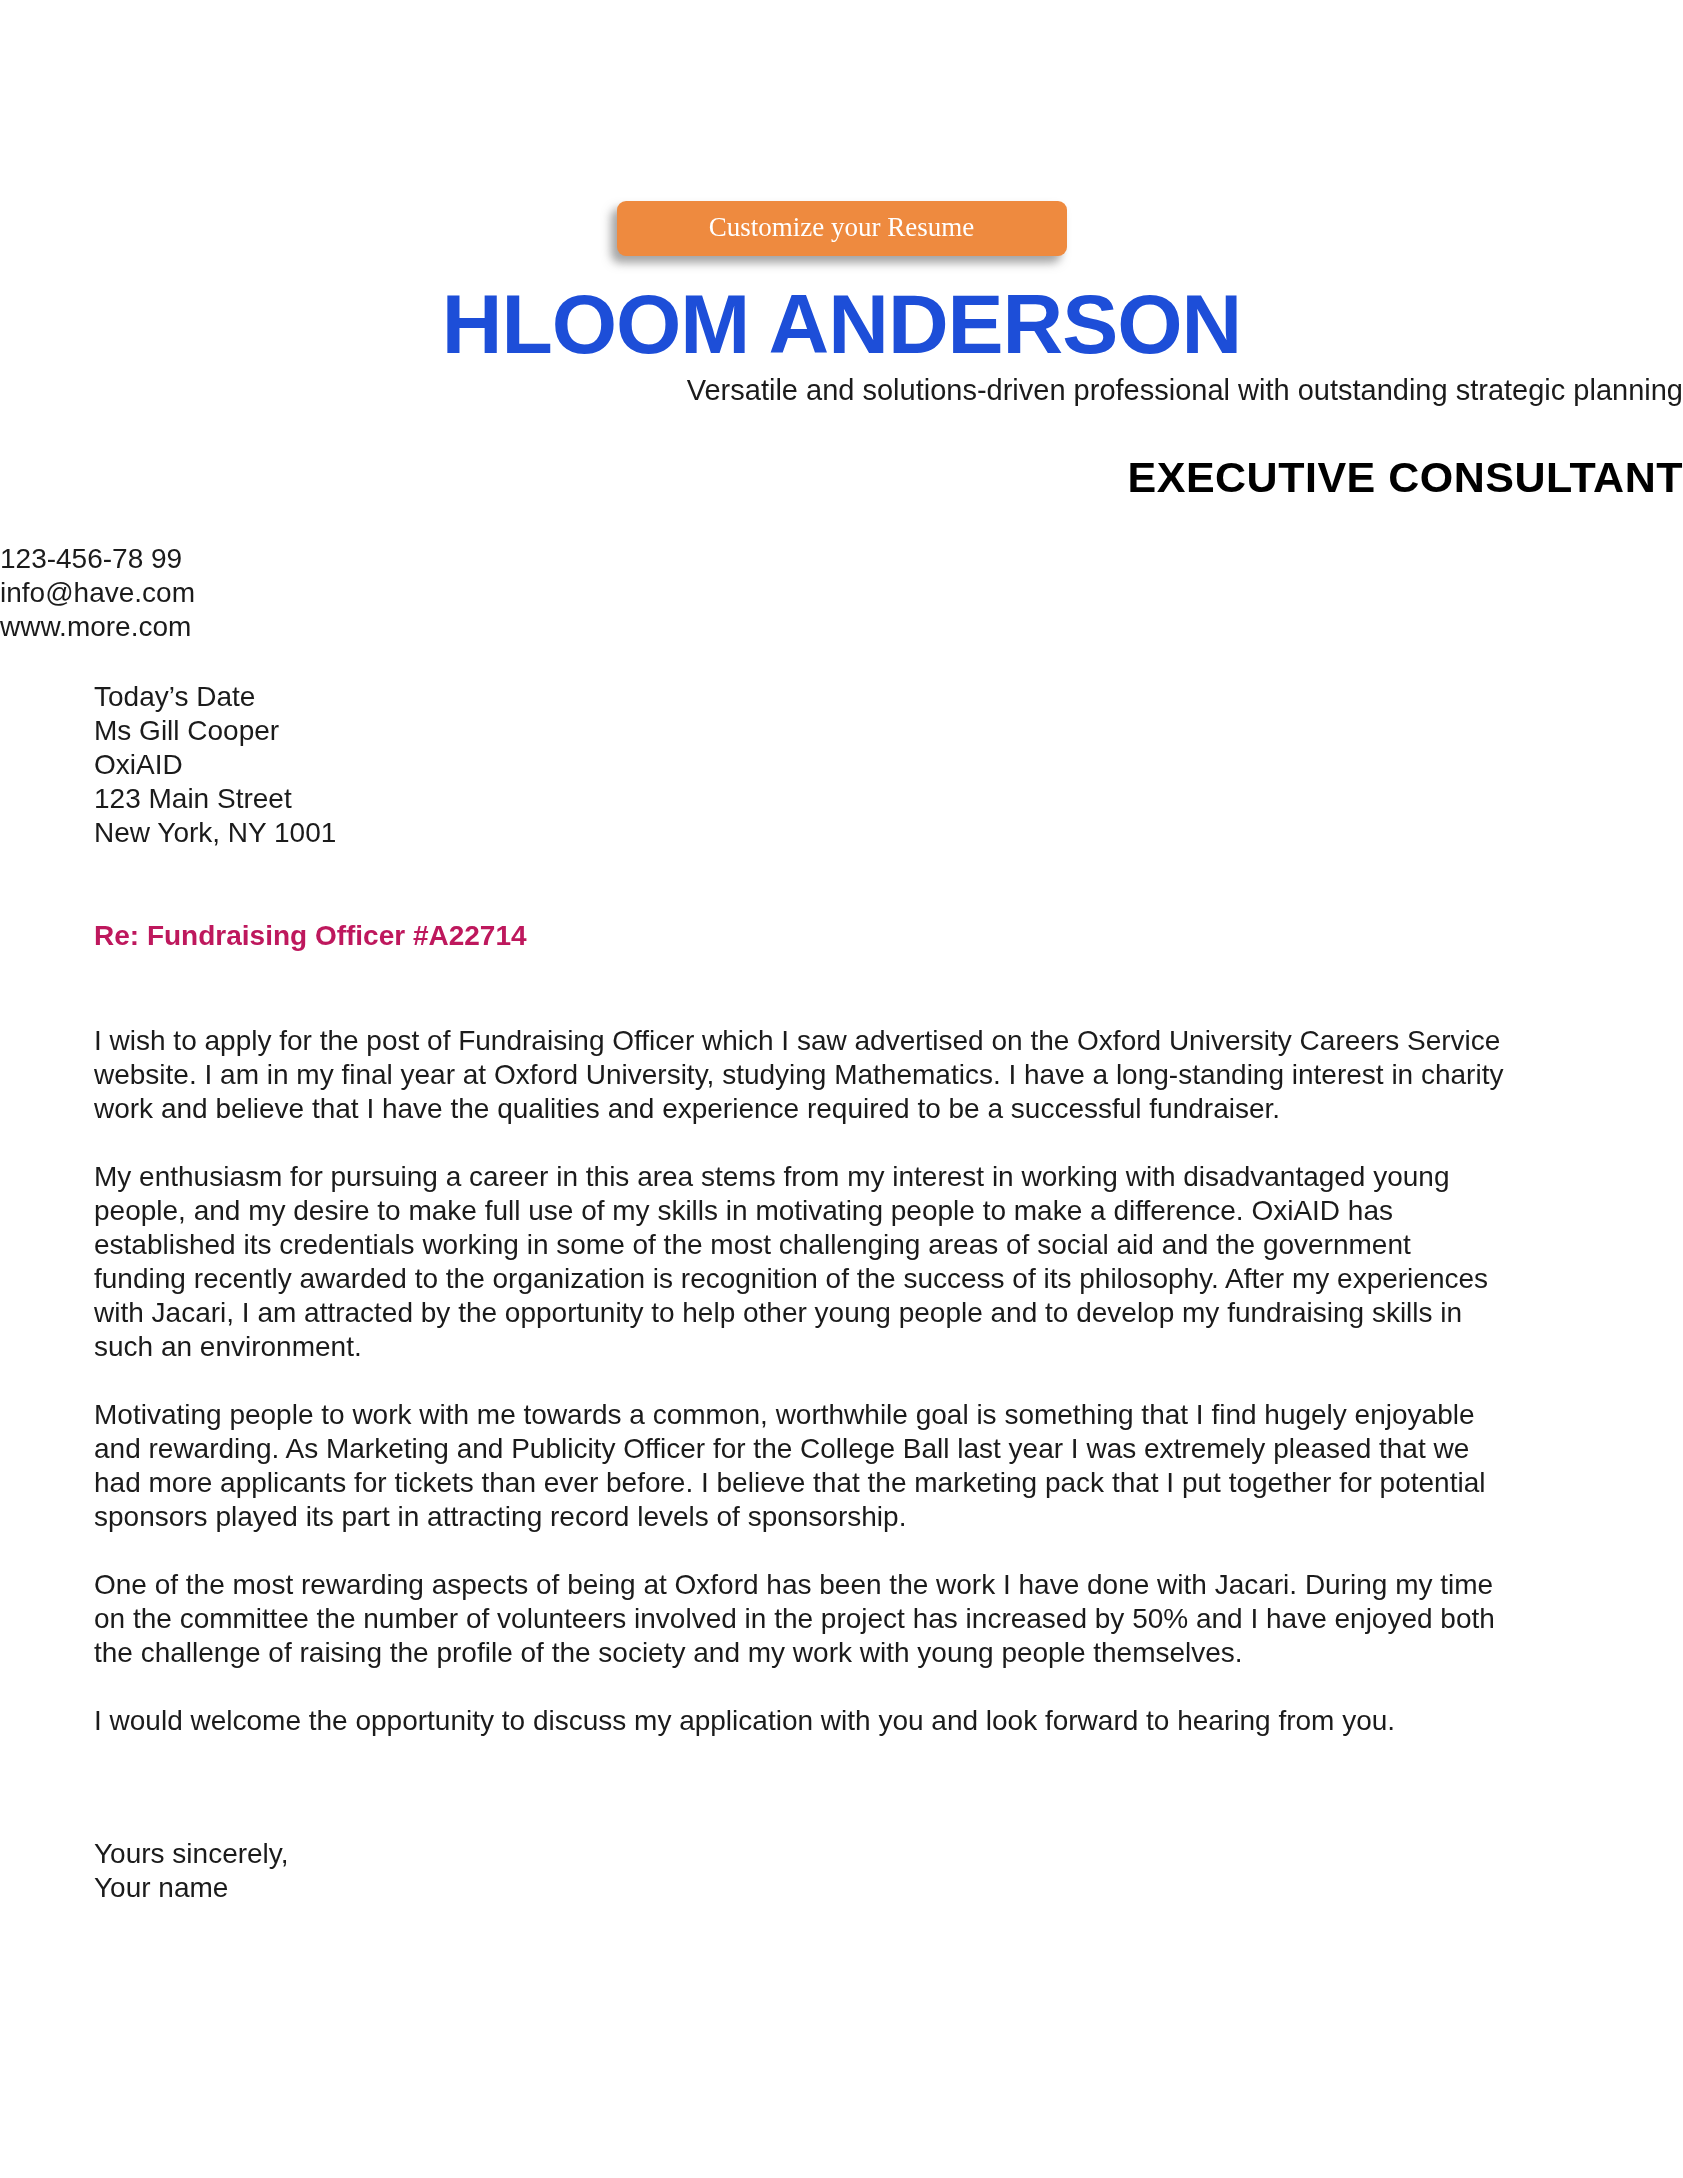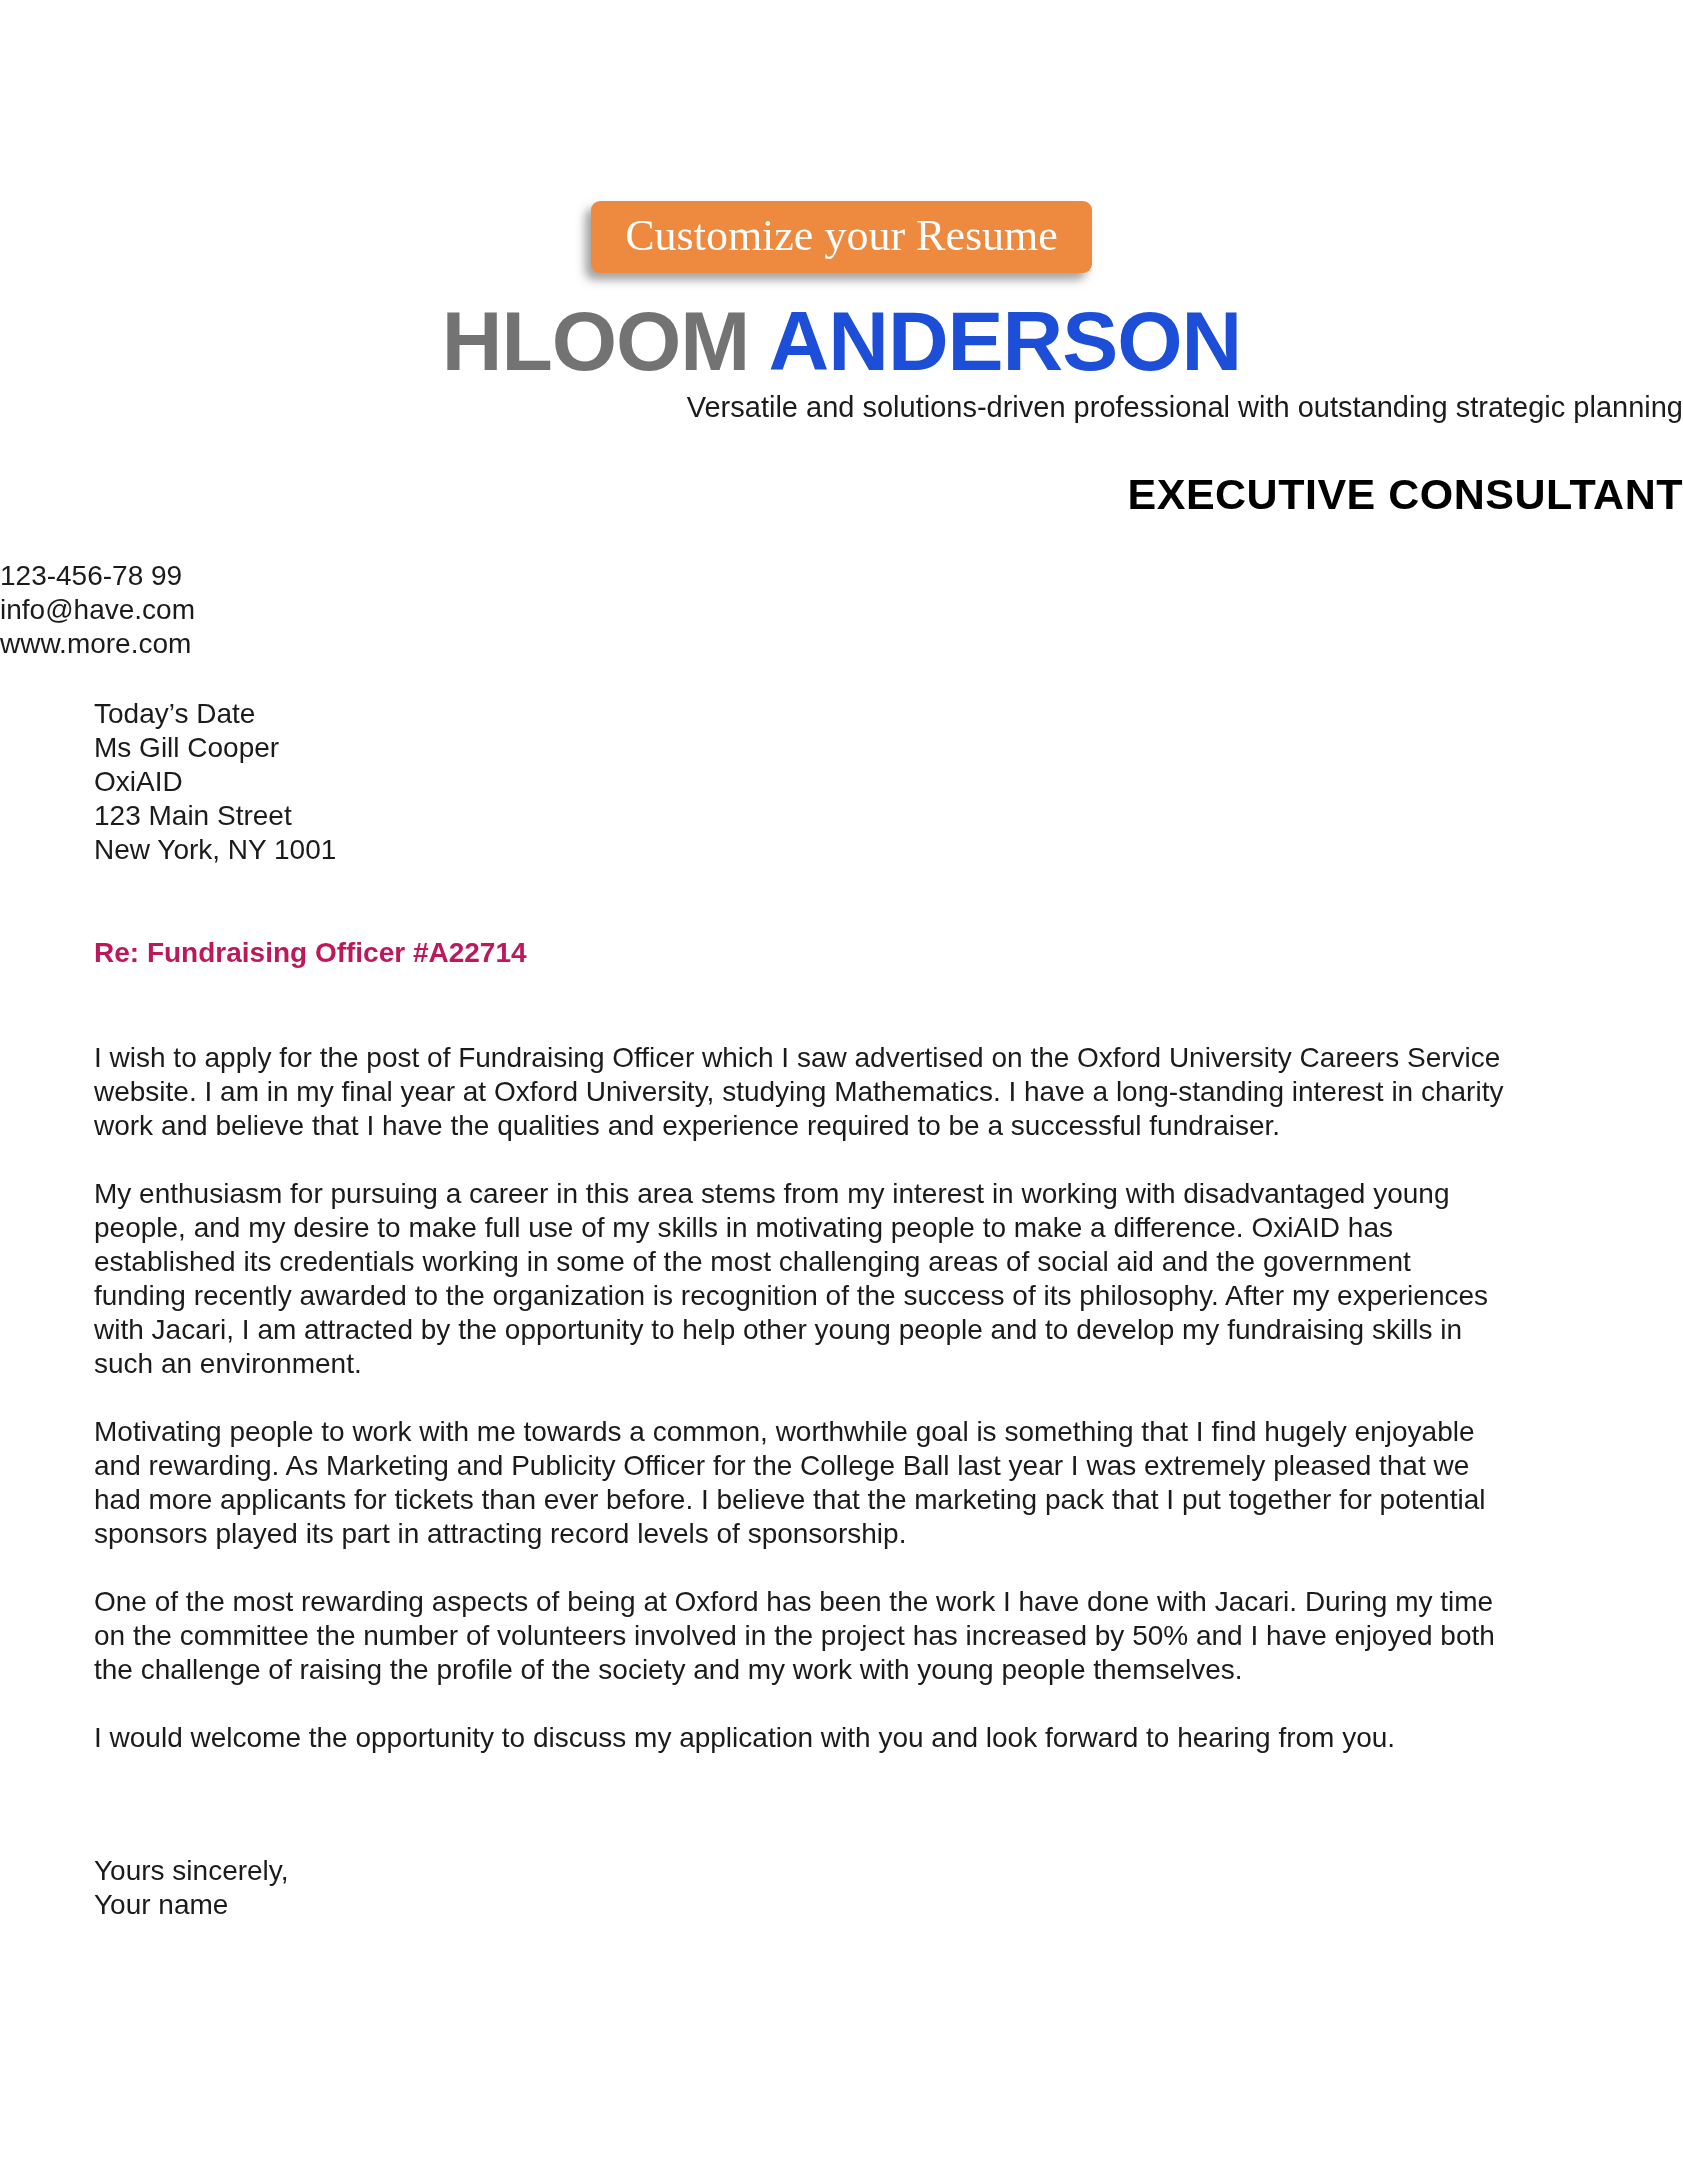--- a/index.html
+++ b/index.html
@@ -14,21 +14,21 @@
     box-sizing: border-box;
     overflow: hidden;
   }
   .cta-wrap {
     text-align: center;
     padding-top: 201px;
   }
   .cta {
     display: inline-block;
     font-family: "Liberation Serif", "DejaVu Serif", serif;
-    font-size: 44px;
+    font-size: 27px;
     line-height: 1;
     padding: 13px 34px 15px;
     min-width: 450px;
     border: none;
     border-radius: 9px;
     box-shadow: -6px 7px 10px rgba(90, 90, 90, 0.55);
     cursor: pointer;
     box-sizing: border-box;
   }
   .name {
@@ -76,21 +76,21 @@
 </style>
 </head>
 <body>
 
 <div class="page">
 
   <div class="cta-wrap">
     <button class="cta" style="background-color: rgb(238, 138, 63); color: rgb(255, 255, 255);">Customize your Resume</button>
   </div>
 
-  <h1 class="name"><span style="color: #737373;">HLOOM</span> <span style="color: #1d4ed8;">ANDERSON</span></h1>
+  <h1 class="name"><span style="color: #1d4ed8;">HLOOM</span> <span style="color: #1d4ed8;">ANDERSON</span></h1>
 
   <div class="tagline">Versatile and solutions-driven professional with outstanding strategic planning</div>
 
   <h2 class="job-title">EXECUTIVE CONSULTANT</h2>
 
   <div class="contact">
     <div>123-456-78 99</div>
     <div>info@have.com</div>
     <div>www.more.com</div>
   </div>

